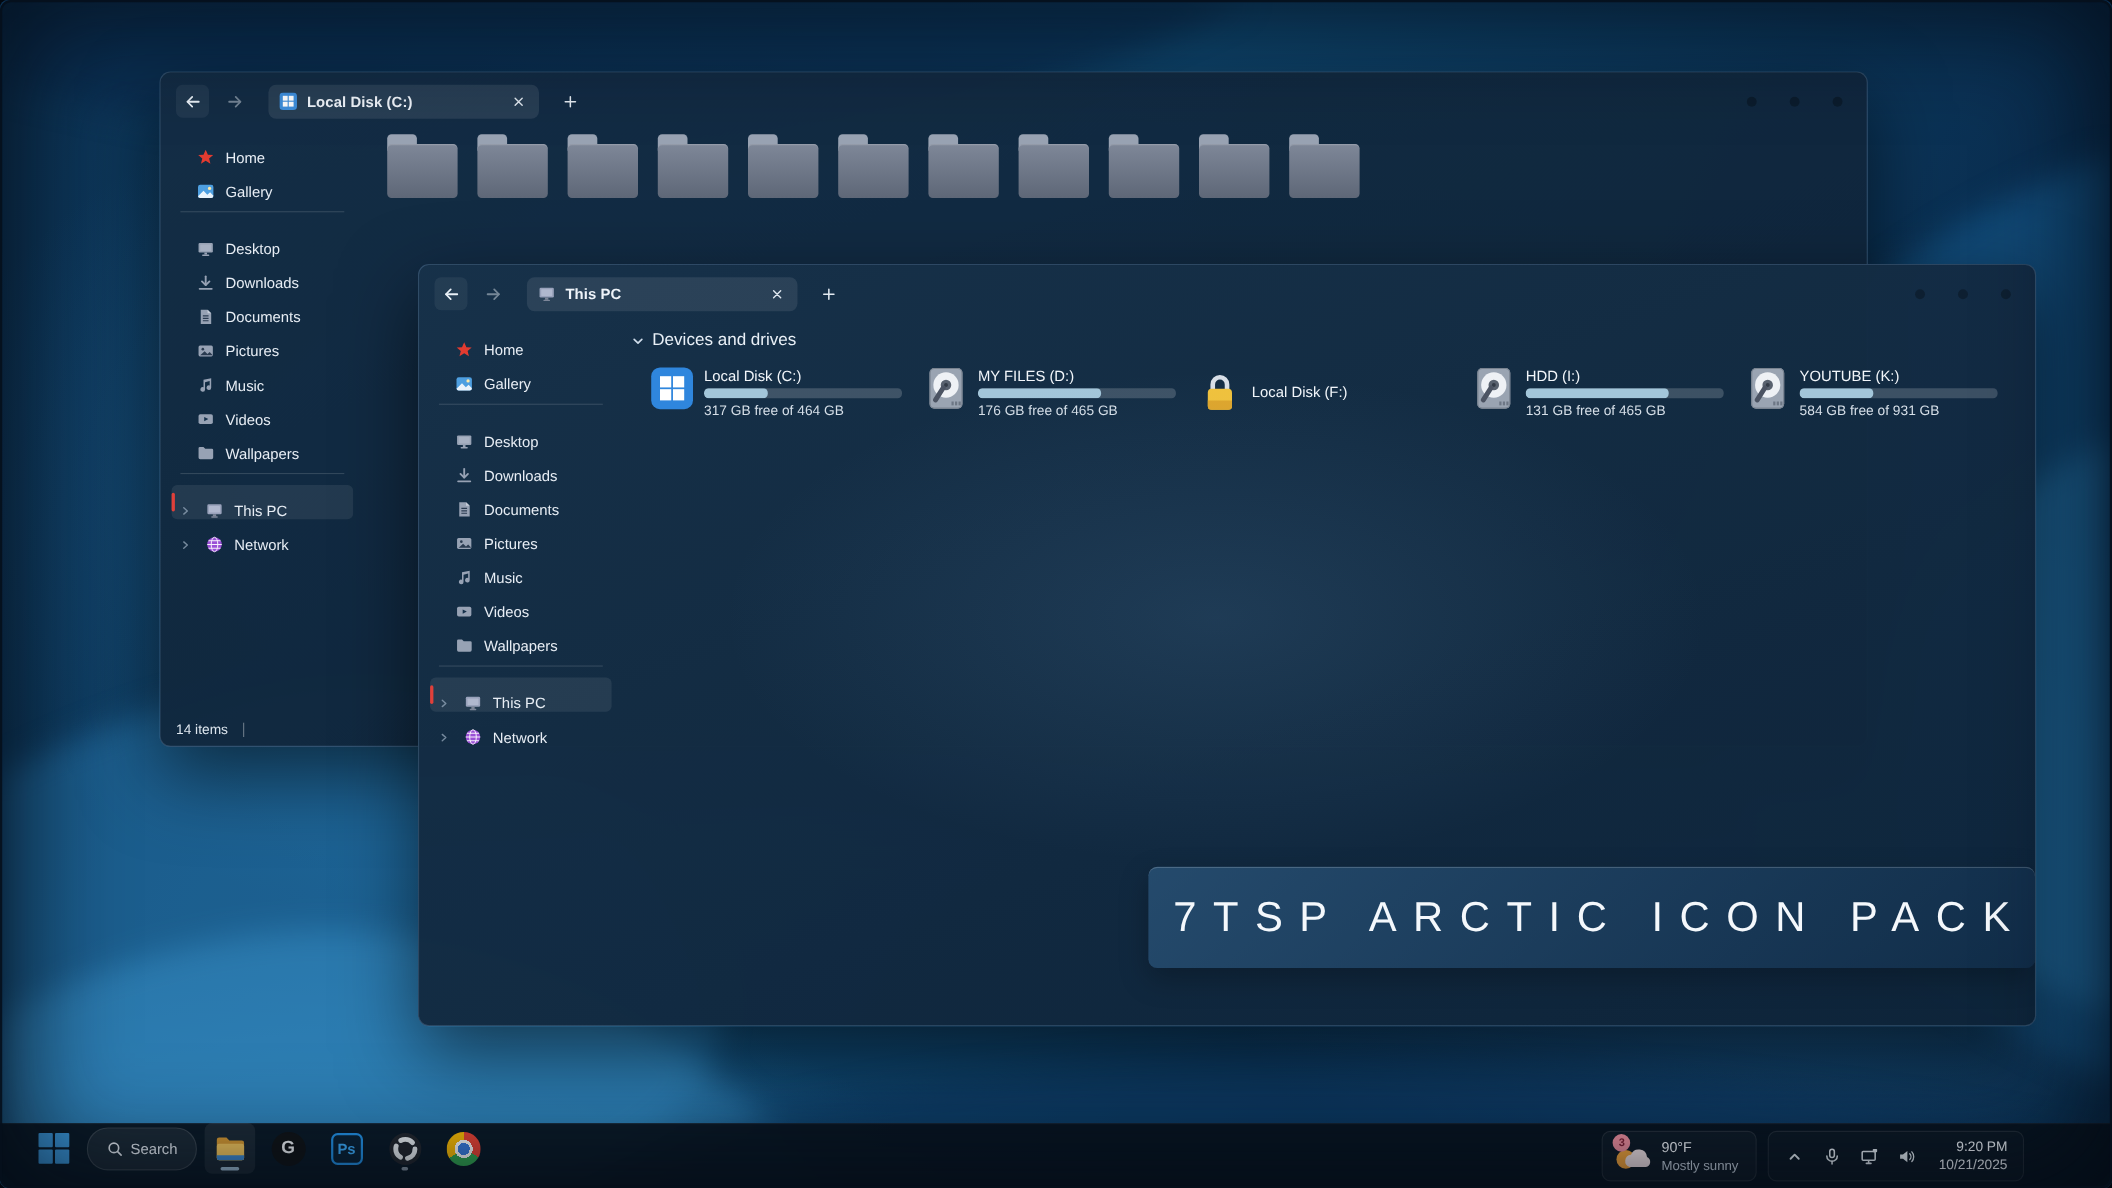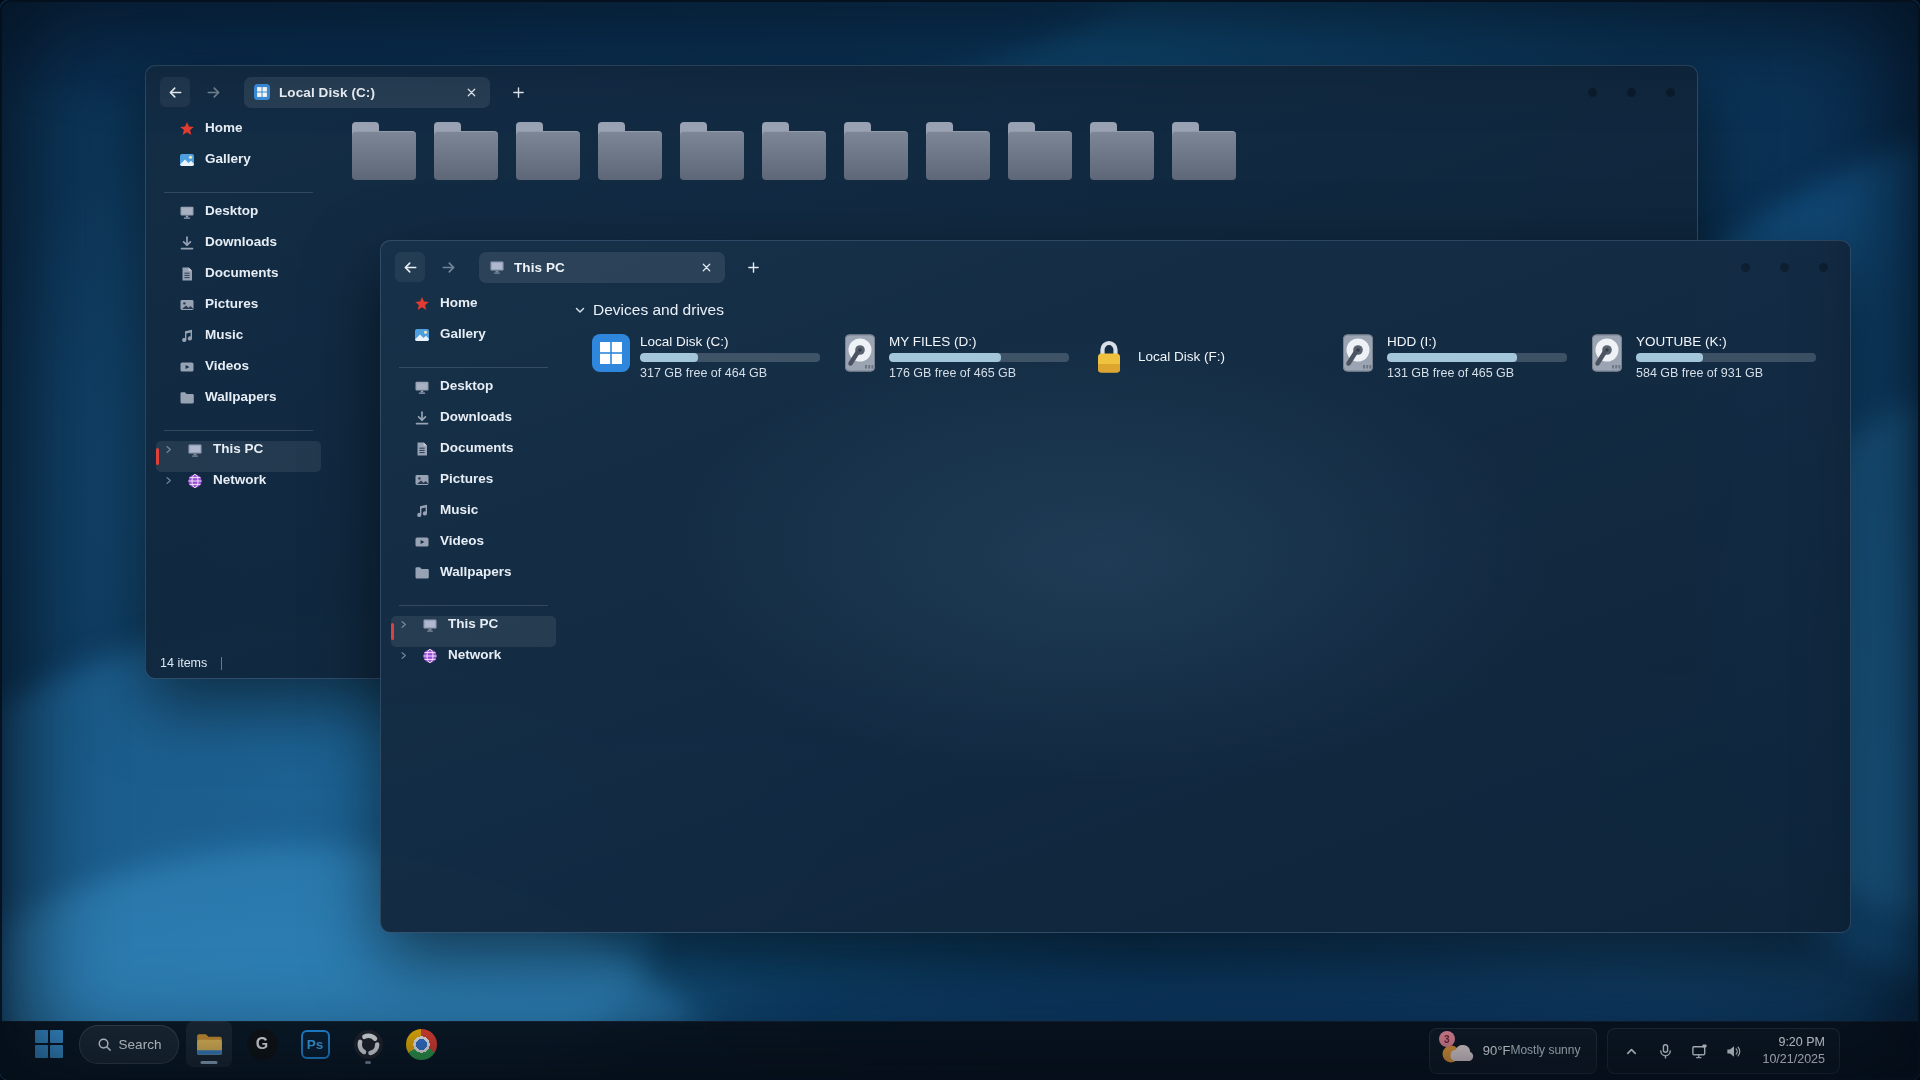--- a/index.html
+++ b/index.html
@@ -34,22 +34,22 @@
   .tab-close{width:18px;height:18px;display:flex;align-items:center;justify-content:center;border-radius:4px;}
   .tab-close svg{width:11px;height:11px;}
   .newtab{width:28px;height:28px;margin-left:6px;display:flex;align-items:center;justify-content:center;border-radius:6px;}
   .newtab svg{width:13px;height:13px;}
   .win-controls{position:absolute;right:22px;top:0;height:52px;display:flex;align-items:center;gap:30px;}
   .win-dot{width:9px;height:9px;border-radius:50%;background:rgba(0,0,0,.28);}
   .win-body{flex:1;display:flex;min-height:0;}
 
   
   .sidebar{flex:0 0 185px;padding:2px 0 0 0;}
-  .sb-item{height:31px;margin:0 10px;border-radius:5px;display:flex;align-items:flex-start;gap:10px;
-    padding:0 6px 0 22px;position:relative;color:#e7edf4;font-size:13.5px;font-weight:bold;}
+  .sb-item{height:31px;margin:0 10px;border-radius:5px;display:flex;align-items:flex-end;gap:10px;
+    padding:0 6px 0 22px;position:relative;color:#e7edf4;font-size:13.5px;}
   .sb-item.tree{padding-left:4px;}
   .sb-chev{width:16px;height:16px;display:flex;align-items:center;justify-content:center;opacity:.8;}
   .sb-chev svg{width:9px;height:9px;}
   .sb-ico{width:17px;height:17px;flex:0 0 17px;display:flex;align-items:center;justify-content:center;}
   .sb-ico svg{width:16px;height:16px;display:block;}
   .sb-label{white-space:nowrap;}
   .sb-item.selected{background:rgba(255,255,255,.08);}
   .sb-item.selected::before{content:'';position:absolute;left:0;top:7px;bottom:7px;width:3px;border-radius:2px;background:#e0403a;}
   .sb-sep{height:1px;background:rgba(255,255,255,.14);margin:10px 18px;}
 
@@ -116,21 +116,21 @@
   .chrome{width:31px;height:31px;border-radius:50%;
     background:radial-gradient(circle at 50% 50%, #3b7ee0 0 5.5px, #fff 5.5px 8.2px, transparent 8.2px),
     conic-gradient(#ea4335 0 33%, #34a853 0 66%, #fbbc05 0 100%);}
   .tb-right{position:absolute;right:80px;top:0;height:58px;display:flex;align-items:center;gap:10px;}
   .weather{height:44px;border-radius:8px;border:1px solid rgba(255,255,255,.09);background:rgba(255,255,255,.03);
     display:flex;align-items:center;gap:9px;padding:0 16px 0 10px;}
   .wicon{position:relative;width:34px;height:34px;}
   .wicon svg{width:34px;height:34px;}
   .wbadge{position:absolute;left:-1px;top:-3px;width:16px;height:16px;border-radius:50%;background:#ef8f9f;
     color:#7c1f33;font-size:10px;font-weight:bold;display:flex;align-items:center;justify-content:center;}
-  .wtexts{display:flex;flex-direction:row;line-height:1.35;}
+  .wtexts{display:flex;flex-direction:column;line-height:1.35;}
   .wtemp{color:#f2f6fa;font-size:13px;}
   .wcond{color:#c9d5e1;font-size:12px;}
   .tray{height:44px;border-radius:8px;border:1px solid rgba(255,255,255,.09);background:rgba(255,255,255,.02);
     display:flex;align-items:center;gap:16px;padding:0 14px;}
   .tray-ico{width:18px;height:18px;display:flex;align-items:center;justify-content:center;}
   .tray-ico svg{width:17px;height:17px;}
   .clock{display:flex;flex-direction:column;align-items:flex-end;line-height:1.4;color:#eef3f8;font-size:12.5px;margin-left:4px;}
 </style>
 </head>
 <body>
@@ -627,20 +627,23 @@
                 <div class="drive-name">YOUTUBE (K:)</div>
                 <div class="drive-bar">
                   <div class="drive-fill" style="width:37%"></div>
                 </div>
                 <div class="drive-size">584 GB free of 931 GB</div>
               </div>
             </div>
           </div>
       </div>
     </div>
+    <div class="banner">
+      <span class="banner-text">7TSP ARCTIC ICON PACK</span>
+    </div>
   </div>
 
   <div class="taskbar">
     <div class="tb-left">
       <div class="tb-btn start">
         <span class="win4">
             <span></span>
             <span></span>
             <span></span>
             <span></span>

